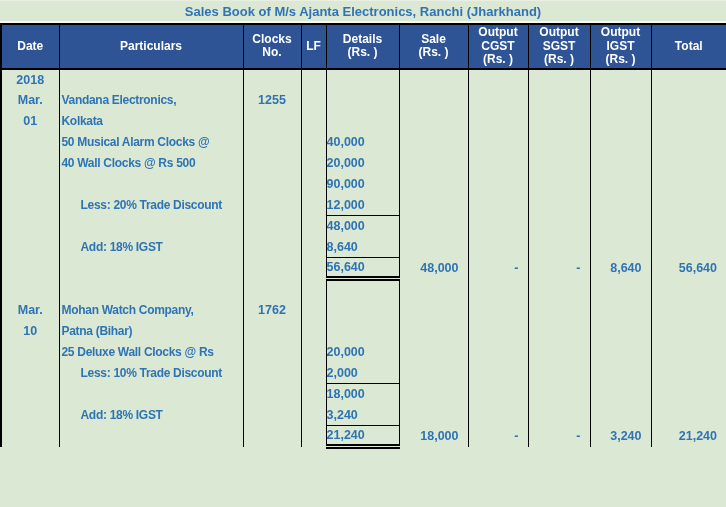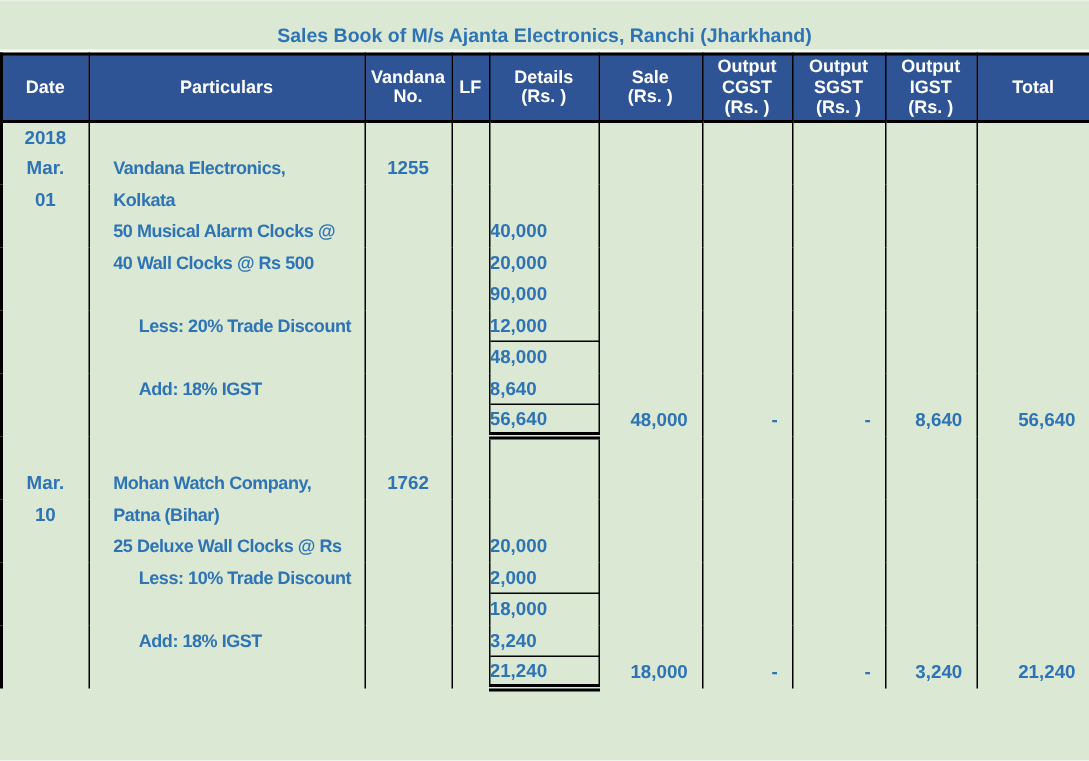--- a/index.html
+++ b/index.html
@@ -19,21 +19,20 @@
     font-family:"Liberation Sans", sans-serif;
     border-top:1px solid #e9f0e3;
     position:relative;
   }
   .title-bar {
     height:22px;
     display:flex; align-items:center; justify-content:center;
     font-size:13px; font-weight:bold;
     color:var(--text_blue);
     border-bottom:2px solid var(--title_rule);
-    margin-top:12px;
   }
   table.sales-book {
     width:726px;
     table-layout:fixed;
     border-collapse:collapse;
     border:2px solid var(--border_dark);
     border-bottom:none;
   }
   thead th {
     background:var(--header_bg);
@@ -54,26 +53,26 @@
     font-size:12.5px; font-weight:bold;
     height:21px;
     vertical-align:middle;
     padding:0;
     overflow:hidden;
   }
   tbody tr { height:21px; }
   td.cell-date, td.cell-invoice, td.cell-lf { text-align:center; }
   td.cell-particulars {
     text-align:left;
-    padding-left:16px;
+    padding-left:2px;
     white-space:nowrap;
     letter-spacing:-0.3px;
     font-size:12px;
   }
-  td.cell-particulars.indent { padding-left:33px; }
+  td.cell-particulars.indent { padding-left:21px; }
   td.cell-details { text-align:left; padding-right:6px; white-space:nowrap; }
   td.cell-sale, td.cell-cgst, td.cell-sgst, td.cell-igst, td.cell-total {
     text-align:right; padding-right:9px; white-space:nowrap;
   }
   tr.sep td.cell-details { border-bottom:1.5px solid var(--border_dark); }
   tr.total td.cell-details { border-bottom:5px double var(--border_dark); }
 </style>
 </head>
 <body>
 
@@ -90,21 +89,21 @@
         <col style="width: 69px;">
         <col style="width: 60px;">
         <col style="width: 62px;">
         <col style="width: 61px;">
         <col style="width: 76px;">
       </colgroup>
     <thead>
       <tr id="header-row">
           <th>Date</th>
           <th>Particulars</th>
-          <th>Vandana
+          <th>Clocks
 No.</th>
           <th>LF</th>
           <th>Details
 (Rs. )</th>
           <th>Sale
 (Rs. )</th>
           <th>Output
 CGST
 (Rs. )</th>
           <th>Output

